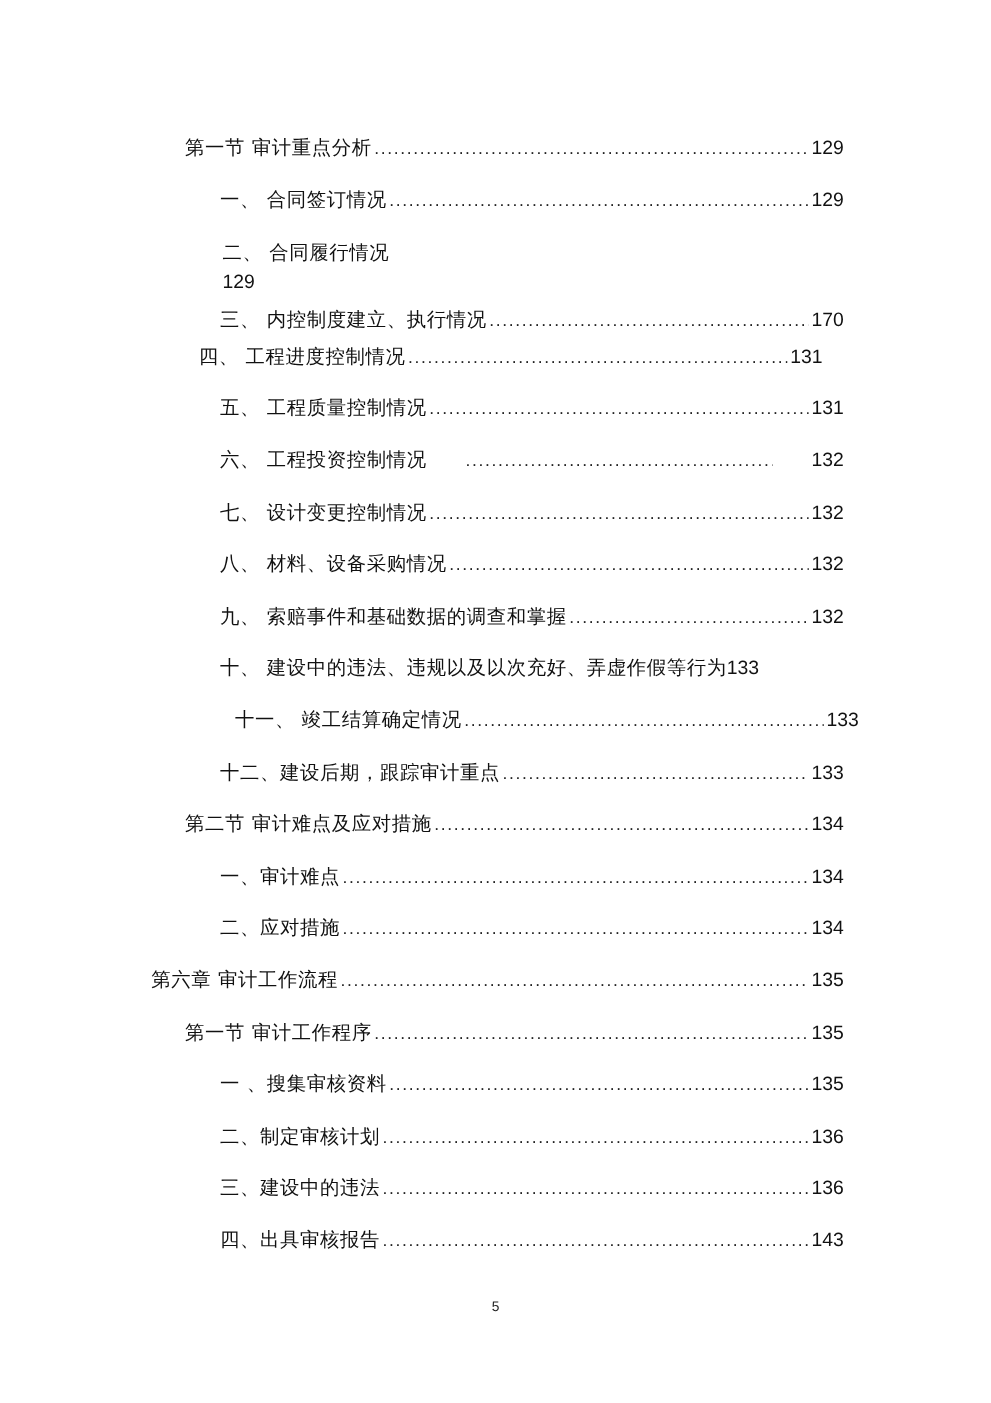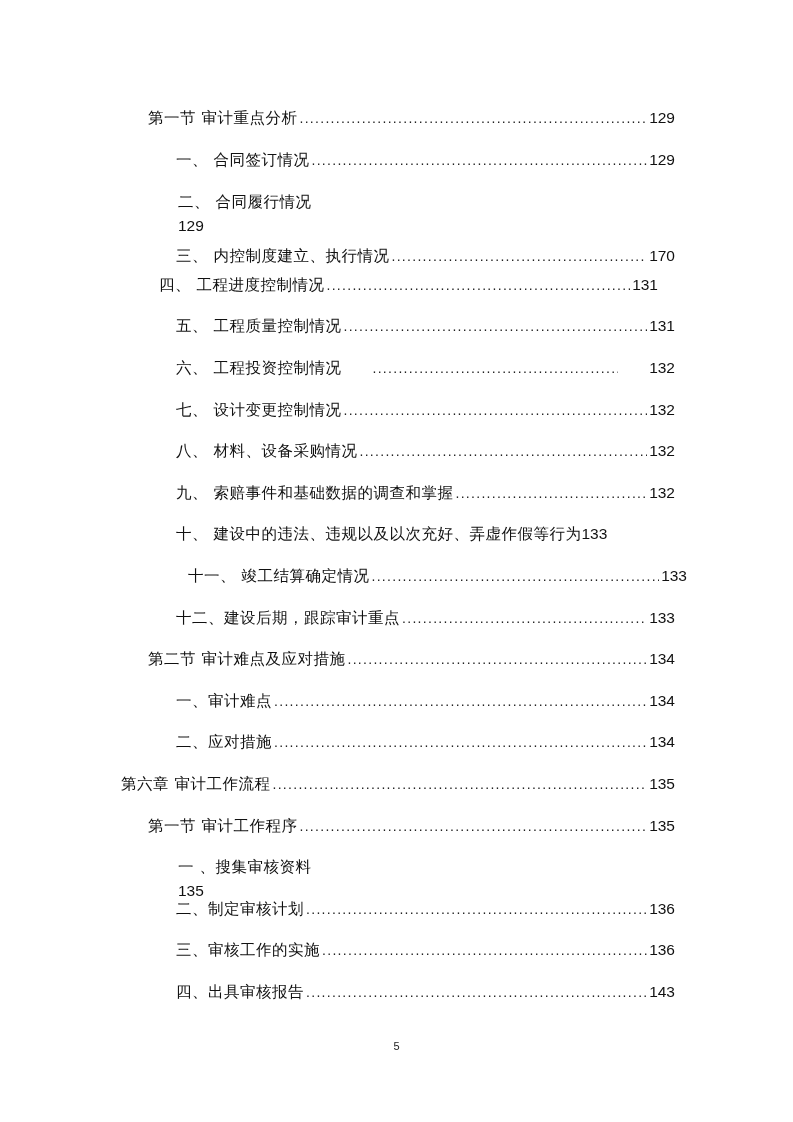--- a/index.html
+++ b/index.html
@@ -103,32 +103,32 @@
     <div class="entry" style="top: 772px; left: 121px; width: 554px;">
       <span class="title">第六章  审计工作流程</span>
       <span class="leader"></span>
       <span class="page">135</span>
     </div>
     <div class="entry" style="top: 814px; left: 148px; width: 527px; text-align: right;">
       <span class="title">第一节  审计工作程序</span>
       <span class="leader"></span>
       <span class="page">135</span>
     </div>
-    <div class="entry" style="top: 855px; left: 176px; width: 499px; flex-direction: column;">
+    <div class="entry" style="top: 855px; left: 176px; width: 499px;">
       <span class="title">一 、搜集审核资料</span>
       <span class="leader"></span>
       <span class="page">135</span>
     </div>
     <div class="entry" style="top: 897px; left: 176px; width: 499px;">
       <span class="title">二、制定审核计划</span>
       <span class="leader"></span>
       <span class="page">136</span>
     </div>
     <div class="entry" style="top: 938px; left: 176px; width: 499px;">
-      <span class="title">三、审核工作的实施</span>
+      <span class="title">三、建设中的违法</span>
       <span class="leader"></span>
       <span class="page">136</span>
     </div>
     <div class="entry" style="top: 980px; left: 176px; width: 499px;">
       <span class="title">四、出具审核报告</span>
       <span class="leader"></span>
       <span class="page">143</span>
     </div>
   </div>
 

